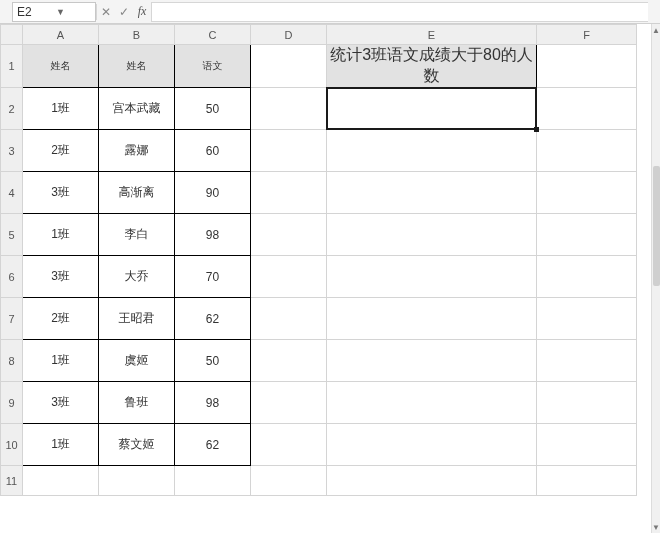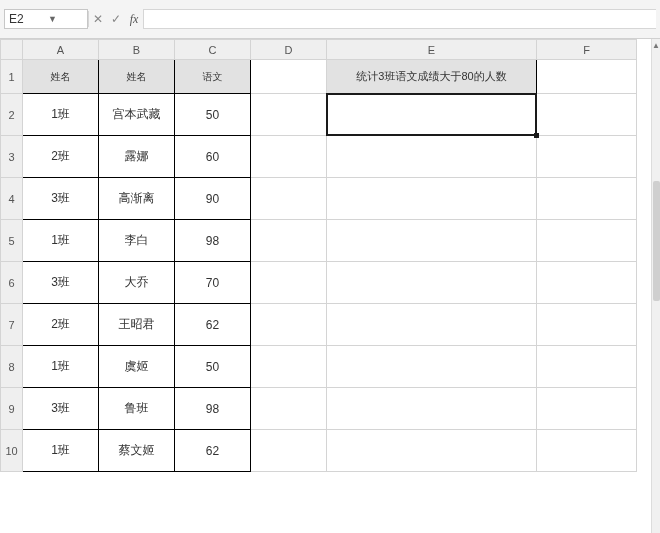--- a/index.html
+++ b/index.html
@@ -8,24 +8,24 @@
     font-family: "Microsoft YaHei", Arial, sans-serif;
     font-size: 12px;
     background: #f0f0f0;
     width: 660px; height: 533px;
     overflow: hidden;
     color: #333;
   }
   .fbar {
     display: flex;
     align-items: center;
-    height: 39px;
+    height: 24px;
     background: #f4f4f4;
     border-bottom: 1px solid #d0d0d0;
-    padding: 0 4px;
+    padding: 0 12px;
   }
   .namebox {
     width: 84px;
     height: 20px;
     background: #fff;
     border: 1px solid #c7c7c7;
     display: flex;
     align-items: center;
     padding: 0 4px;
     gap: 4px;
@@ -99,21 +99,21 @@
     font-size: 12px;
   }
   .bhead {
     background: #e2e2e2 !important;
     font-size: 10px;
   }
   
   .ehead {
     background: #e2e2e2 !important;
     border: 1px solid #000 !important;
-    font-size: 11px;
+    font-size: 16px;
   }
   
   .sel {
     position: relative;
   }
   .sel::before {
     content: "";
     position: absolute;
     inset: -1px;
     border: 2px solid #1a1a1a;
@@ -273,20 +273,29 @@
   <tr class="rT">
     <th class="rowhead">10</th>
     <td class="bcell">1班</td>
     <td class="bcell">蔡文姬</td>
     <td class="bcell">62</td>
     <td></td>
     <td></td>
     <td></td>
   </tr>
 
+  <tr class="r11">
+    <th class="rowhead">11</th>
+    <td></td>
+    <td></td>
+    <td></td>
+    <td></td>
+    <td></td>
+    <td></td>
+  </tr>
 </tbody>
     </table>
 
 <div class="vscroll">
   <div class="arrow">▲</div>
   <div class="track">
     <div class="thumb"></div>
   </div>
   <div class="arrow">▼</div>
 </div>

